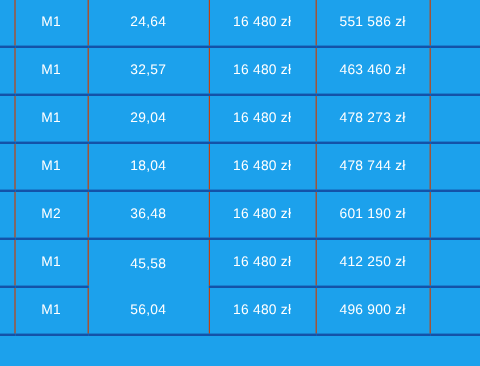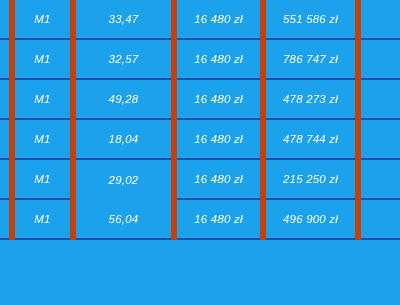--- a/index.html
+++ b/index.html
@@ -38,21 +38,21 @@
     white-space: nowrap;
     overflow: hidden;
   }
   
   col.c0 { width: 12px; }
   col.c1 { width: 61px; }
   col.c2 { width: 101px; }
   col.c3 { width: 89px; }
   col.c4 { width: 95px; }
   col.c5 { width: 42px; }
-  .bx-r { border-right: 6px solid #c2410c; font-style: italic; }
+  .bx-r { border-right: 1px solid #c2410c; }
   .bx-t { border-top: 2px solid #1352a8; }
   .bx-b { border-bottom: 2px solid #1352a8; }
   .none { border: 0; }
 </style>
 </head>
 <body>
 
 <div id="sheet">
   <table class="grid">
     <colgroup>
@@ -61,60 +61,68 @@
         <col class="c2">
         <col class="c3">
         <col class="c4">
         <col class="c5">
     </colgroup>
     <tbody>
 
       <tr style="height:27px;">
         <td class="bx-r bx-b"></td>
         <td class="bx-r bx-b">M1</td>
-        <td class="bx-r bx-b">33,47</td>
+        <td class="bx-r bx-b">24,64</td>
         <td class="bx-r bx-b">16 480 zł</td>
         <td class="bx-r bx-b">551 586 zł</td>
         <td class="bx-b"></td>
       </tr>
 
       <tr>
         <td class="bx-r bx-b"></td>
         <td class="bx-r bx-b">M1</td>
         <td class="bx-r bx-b">32,57</td>
         <td class="bx-r bx-b">16 480 zł</td>
-        <td class="bx-r bx-b">786 747 zł</td>
+        <td class="bx-r bx-b">463 460 zł</td>
         <td class="bx-b"></td>
       </tr>
 
       <tr>
         <td class="bx-r bx-b"></td>
         <td class="bx-r bx-b">M1</td>
-        <td class="bx-r bx-b">49,28</td>
+        <td class="bx-r bx-b">29,04</td>
         <td class="bx-r bx-b">16 480 zł</td>
         <td class="bx-r bx-b">478 273 zł</td>
         <td class="bx-b"></td>
       </tr>
 
       <tr>
         <td class="bx-r bx-b"></td>
         <td class="bx-r bx-b">M1</td>
         <td class="bx-r bx-b">18,04</td>
         <td class="bx-r bx-b">16 480 zł</td>
         <td class="bx-r bx-b">478 744 zł</td>
         <td class="bx-b"></td>
       </tr>
 
+      <tr>
+        <td class="bx-r bx-b"></td>
+        <td class="bx-r bx-b">M2</td>
+        <td class="bx-r bx-b">36,48</td>
+        <td class="bx-r bx-b">16 480 zł</td>
+        <td class="bx-r bx-b">601 190 zł</td>
+        <td class="bx-b"></td>
+      </tr>
 
       <tr>
         <td class="bx-r bx-b"></td>
         <td class="bx-r bx-b">M1</td>
-        <td class="bx-r">29,02</td>
+        <td class="bx-r">45,58</td>
         <td class="bx-r bx-b bx-t">16 480 zł</td>
-        <td class="bx-r bx-b bx-t">215 250 zł</td>
+        <td class="bx-r bx-b bx-t">412 250 zł</td>
         <td class="bx-b"></td>
       </tr>
 
       <tr>
         <td class="bx-r bx-b"></td>
         <td class="bx-r bx-b">M1</td>
         <td class="bx-r bx-b">56,04</td>
         <td class="bx-r bx-b">16 480 zł</td>
         <td class="bx-r bx-b">496 900 zł</td>
         <td class="bx-b"></td>

